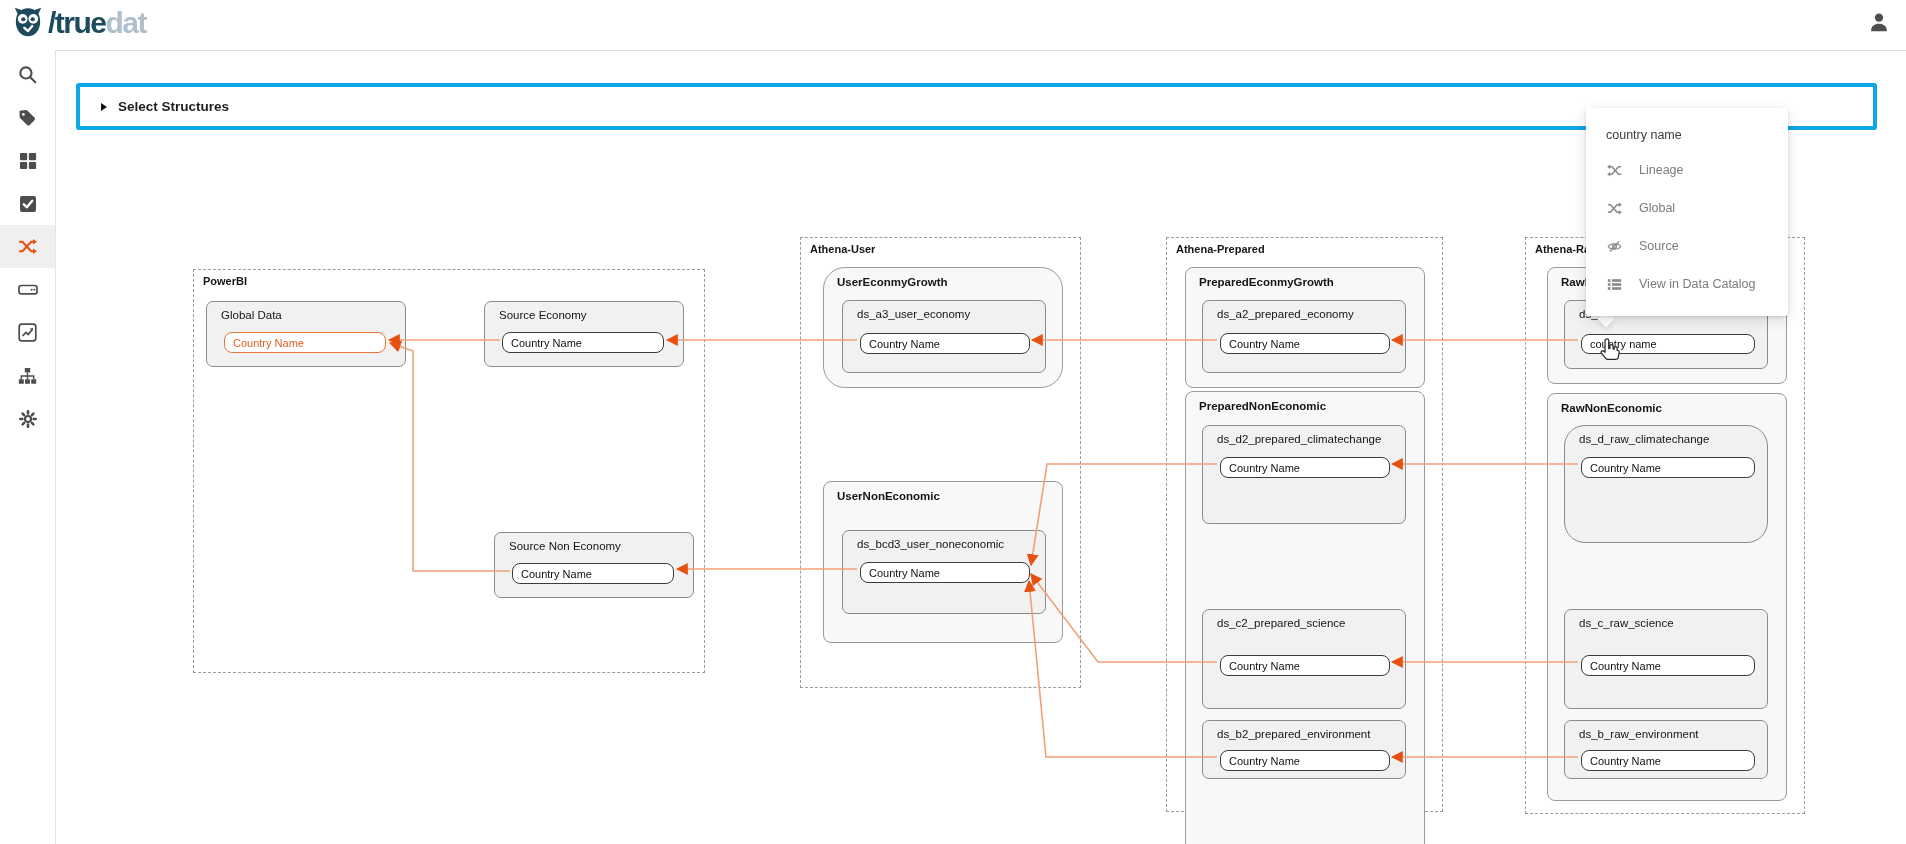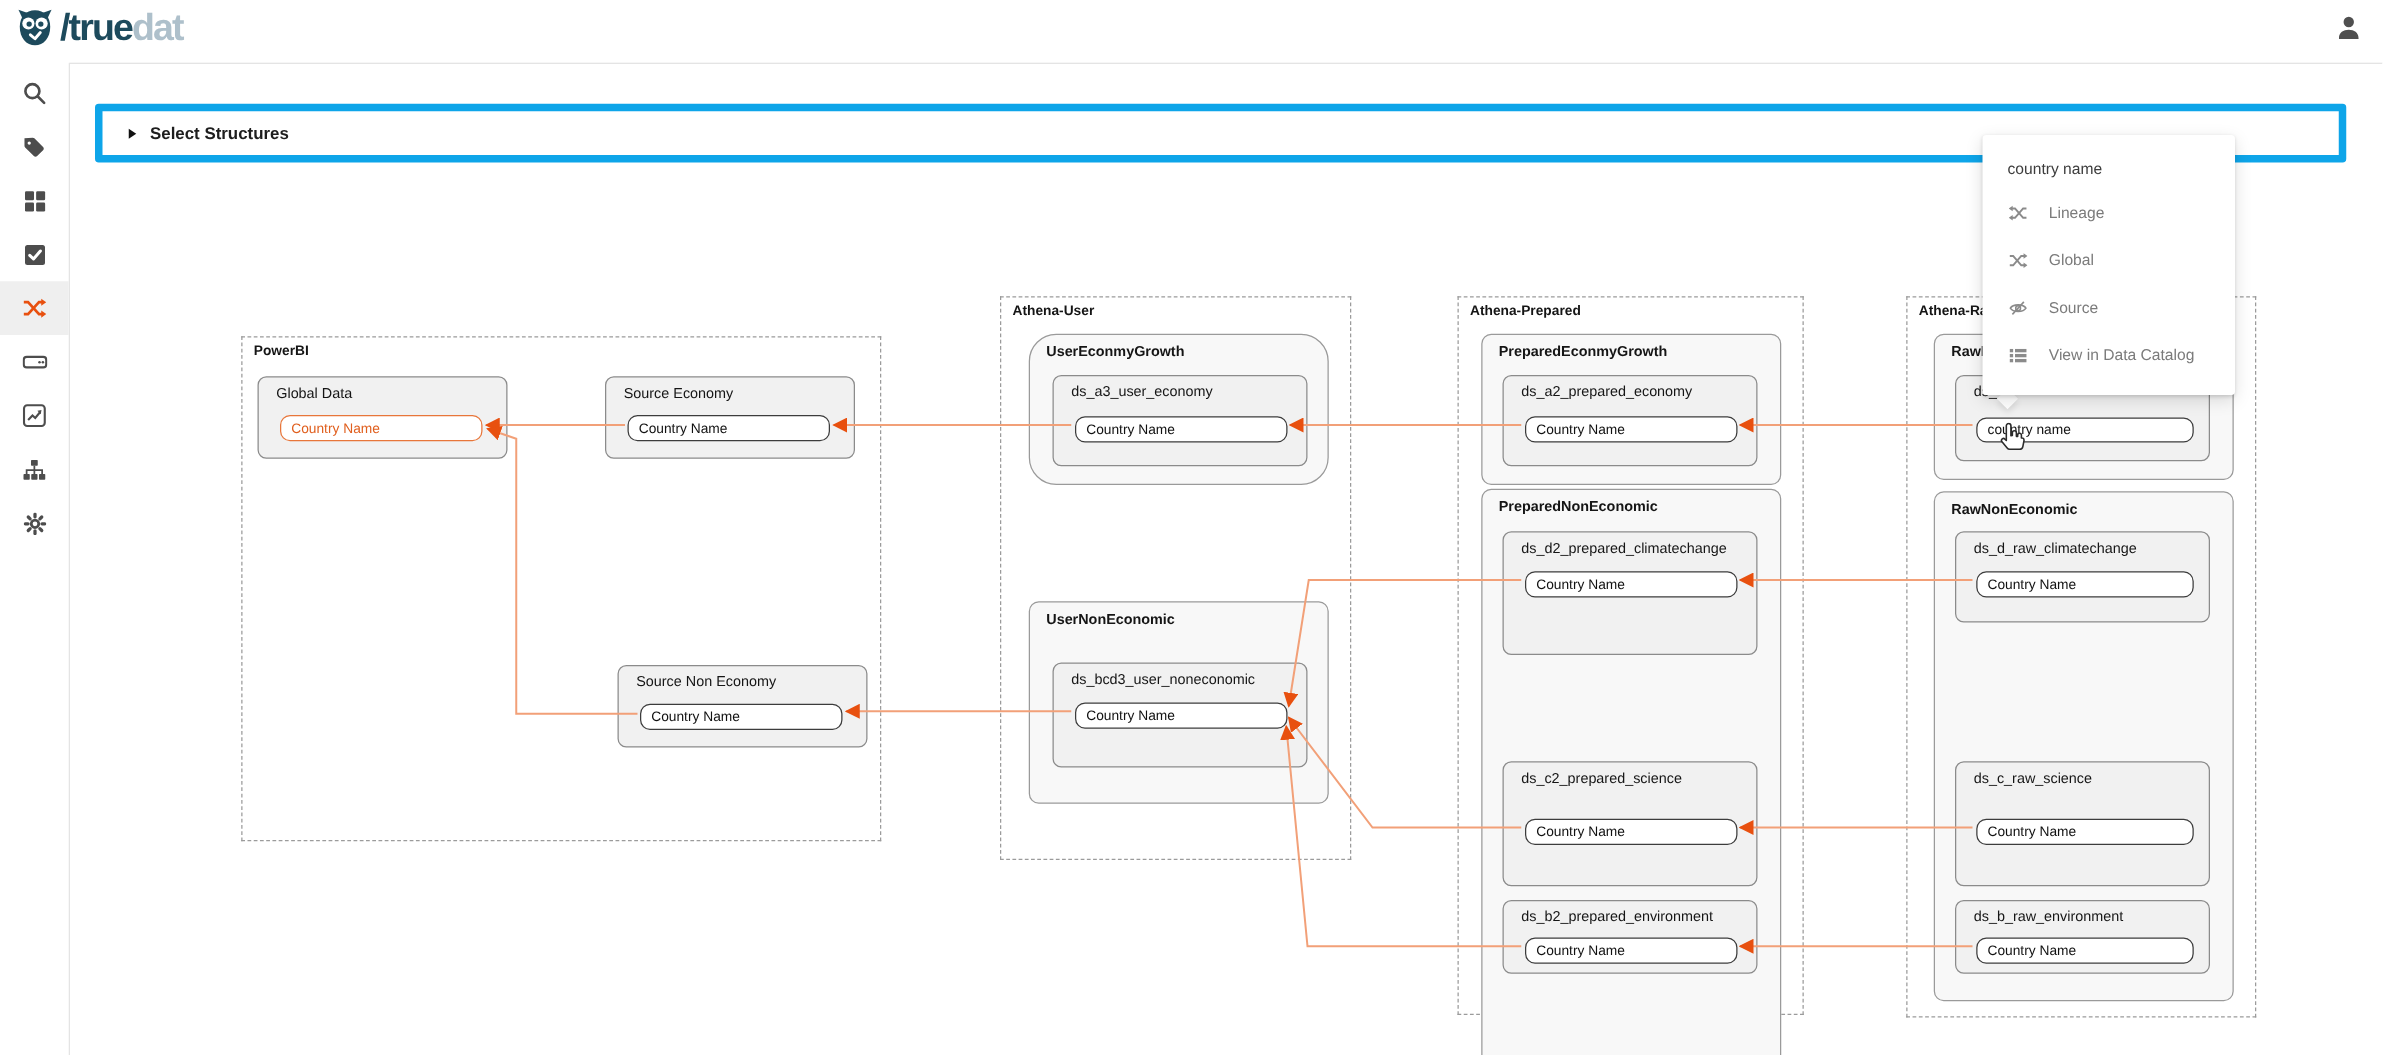--- a/index.html
+++ b/index.html
@@ -14,21 +14,21 @@
   .logo-text { font-size:30px; font-weight:bold; letter-spacing:-1.5px; line-height:32px; }
   .logo-dark { color:#1d4a5c; }
   .logo-light { color:#aec0cb; }
   .user-btn { position:absolute; right:16px; top:11px; width:22px; height:22px; color:#4f4f4f; cursor:pointer; }
   .topline { position:absolute; left:56px; top:50px; width:1850px; border-top:1px solid #dcdcdc; z-index:26; }
   
   .sidebar { position:absolute; top:50px; left:0; width:56px; height:794px; background:#fff; border-right:1px solid #e4e4e4; z-index:25; padding-top:3px; }
   .sb-item { height:43px; display:flex; align-items:center; justify-content:center; color:#4d4d4d; cursor:pointer; }
   .sb-item.active { color:#e8500f; background:#efefef; }
   
-  .select-panel { position:absolute; left:76px; top:83px; width:1801px; height:47px; border:6px solid #0ea5e9; border-radius:3px; background:#fff; display:flex; align-items:center; padding-left:21px; gap:11px; cursor:pointer; z-index:5; }
+  .select-panel { position:absolute; left:76px; top:83px; width:1801px; height:47px; border:4px solid #0ea5e9; border-radius:3px; background:#fff; display:flex; align-items:center; padding-left:21px; gap:11px; cursor:pointer; z-index:5; }
   .select-label { font-size:13.5px; font-weight:bold; color:#1e1e1e; }
   .caret-right { width:0; height:0; border-left:6px solid #111; border-top:4.5px solid transparent; border-bottom:4.5px solid transparent; }
   
   .group { position:absolute; border:1px dashed #9b9b9b; }
   .gtitle { position:absolute; top:5px; left:9px; font-size:11px; font-weight:bold; color:#151515; white-space:nowrap; }
   .container { position:absolute; border:1px solid #9a9a9a; border-radius:8px; background:#f8f8f8; }
   .ctitle { position:absolute; top:8px; left:13px; font-size:11.5px; font-weight:bold; color:#151515; white-space:nowrap; }
   .node { position:absolute; border:1px solid #8b8b8b; border-radius:7px; background:#f1f1f1; }
   .ntitle { position:absolute; top:7px; left:14px; font-size:11.5px; font-weight:normal; color:#151515; white-space:nowrap; }
   .field { position:absolute; background:#fff; border:1.4px solid #3c3c3c; border-radius:8px; font-size:11px; color:#111; display:flex; align-items:center; padding-left:8px; cursor:pointer; white-space:nowrap; overflow:hidden; }
@@ -215,21 +215,21 @@
   <div class="gtitle">Athena-Ra</div>
   <div class="container" style="left:21px;top:29px;width:240px;height:117px;">
     <div class="ctitle">RawEc</div>
     <div class="node" style="left:16px;top:32px;width:204px;height:69px;">
       <div class="ntitle">ds_</div>
       <div class="field" style="left:16px;top:33px;width:174px;height:20px;">country name</div>
     </div>
   </div>
   <div class="container" style="left:21px;top:155px;width:240px;height:408px;">
     <div class="ctitle">RawNonEconomic</div>
-    <div class="node" style="left:16px;top:31px;width:204px;height:73px;">
+    <div class="node" style="left:16px;top:31px;width:204px;height:118px;border-radius:21px;">
       <div class="ntitle">ds_d_raw_climatechange</div>
       <div class="field" style="left:16px;top:31px;width:174px;height:21px;">Country Name</div>
     </div>
     <div class="node" style="left:16px;top:215px;width:204px;height:100px;">
       <div class="ntitle">ds_c_raw_science</div>
       <div class="field" style="left:16px;top:45px;width:174px;height:21px;">Country Name</div>
     </div>
     <div class="node" style="left:16px;top:326px;width:204px;height:59px;">
       <div class="ntitle">ds_b_raw_environment</div>
       <div class="field" style="left:16px;top:29px;width:174px;height:21px;">Country Name</div>

